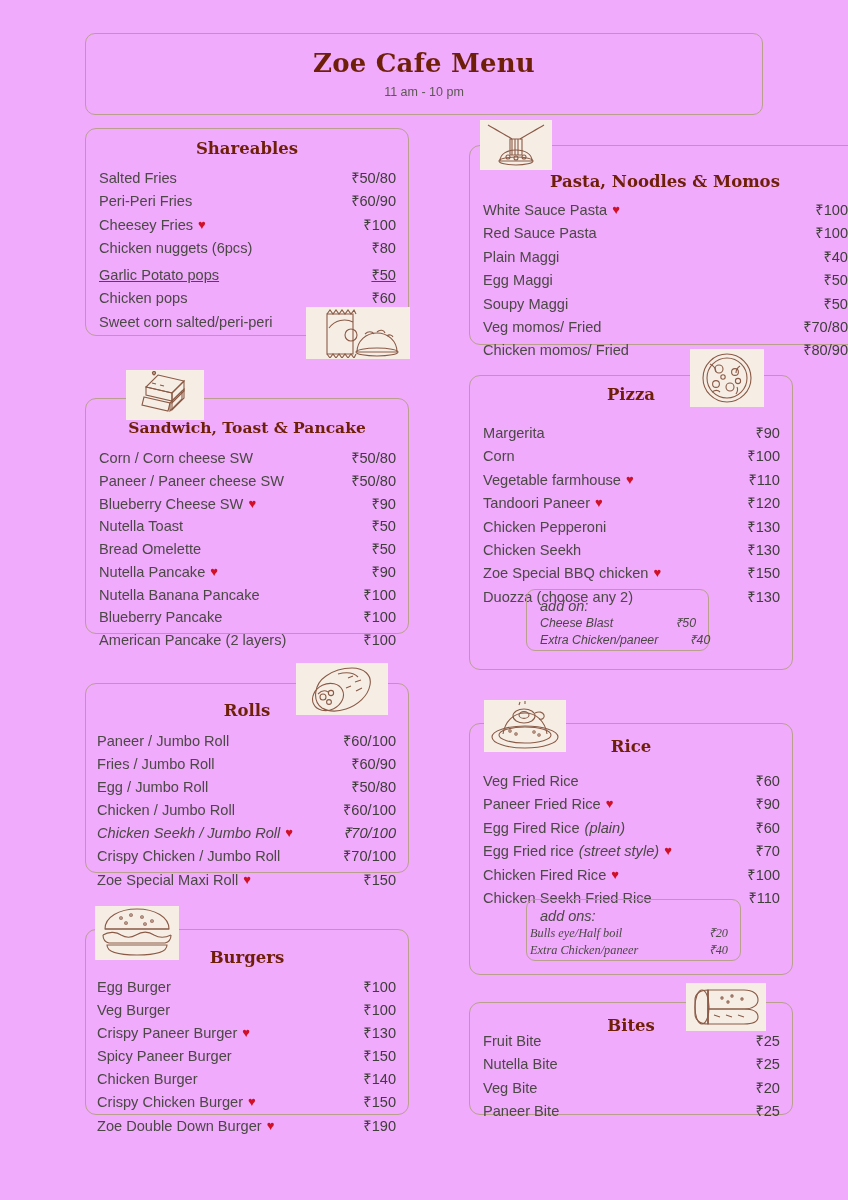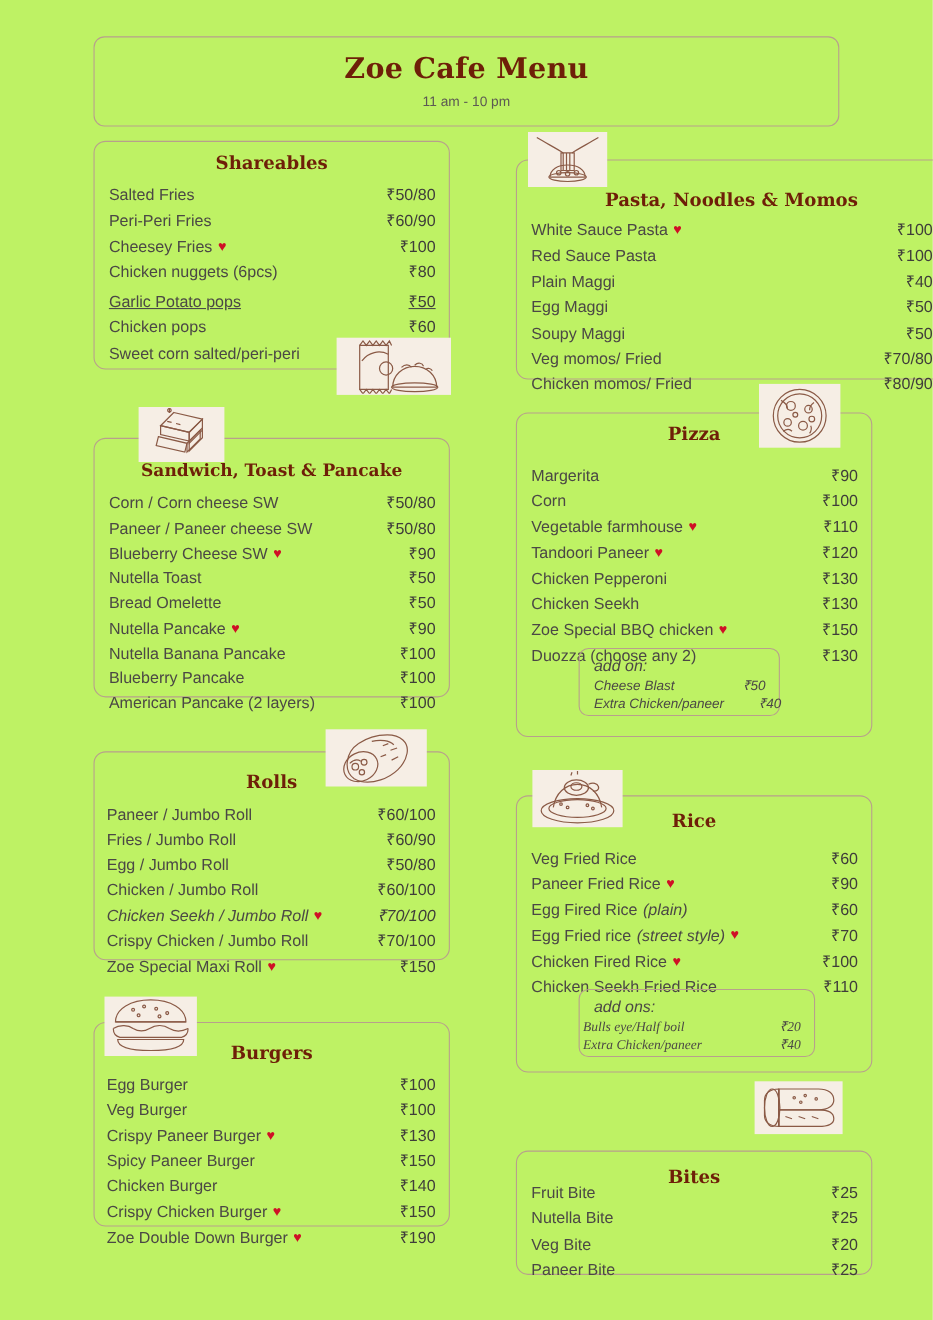--- a/index.html
+++ b/index.html
@@ -12,21 +12,21 @@
     height: 1200px;
     font-family: "DejaVu Sans", sans-serif;
     color: #4a4a4a;
     position: relative;
     overflow: hidden;
   }
 
   .page {
     position: absolute;
     inset: 0;
-    background: #bef264;
+    background: #f0abfc;
   }
 
   
   .header-card {
     position: absolute;
     left: 85px;
     top: 33px;
     width: 678px;
     height: 82px;
     border: 1.3px solid #b8a08c;
@@ -694,21 +694,21 @@
       <path d="M10 38 c0 6 8 10 30 10 c22 0 30-4 30-10 z"></path>
       <circle cx="24" cy="11" r="1.3"></circle>
       <circle cx="34" cy="8" r="1.3"></circle>
       <circle cx="45" cy="10" r="1.3"></circle>
       <circle cx="55" cy="14" r="1.3"></circle>
       <circle cx="29" cy="16" r="1.3"></circle>
       <circle cx="48" cy="17" r="1.3"></circle>
     </svg>
   </div>
 
-  <div class="card" style="left:469px; top:1002px; width:324px; height:113px;margin-top:44px;">
+  <div class="card" style="left:469px; top:1002px; width:324px; height:113px;">
     <div class="card-title" style="margin-top:13px;">Bites</div>
     <ul class="items" style="position:absolute; left:13px; right:12px; top:31px;">
         <li class="row">
           <span class="nm">
             <span>Fruit Bite</span>
           </span>
           <span class="spacer"></span>
           <span class="pr">₹25</span>
         </li>
         <li class="row" style="margin-top: 8.8px;">

